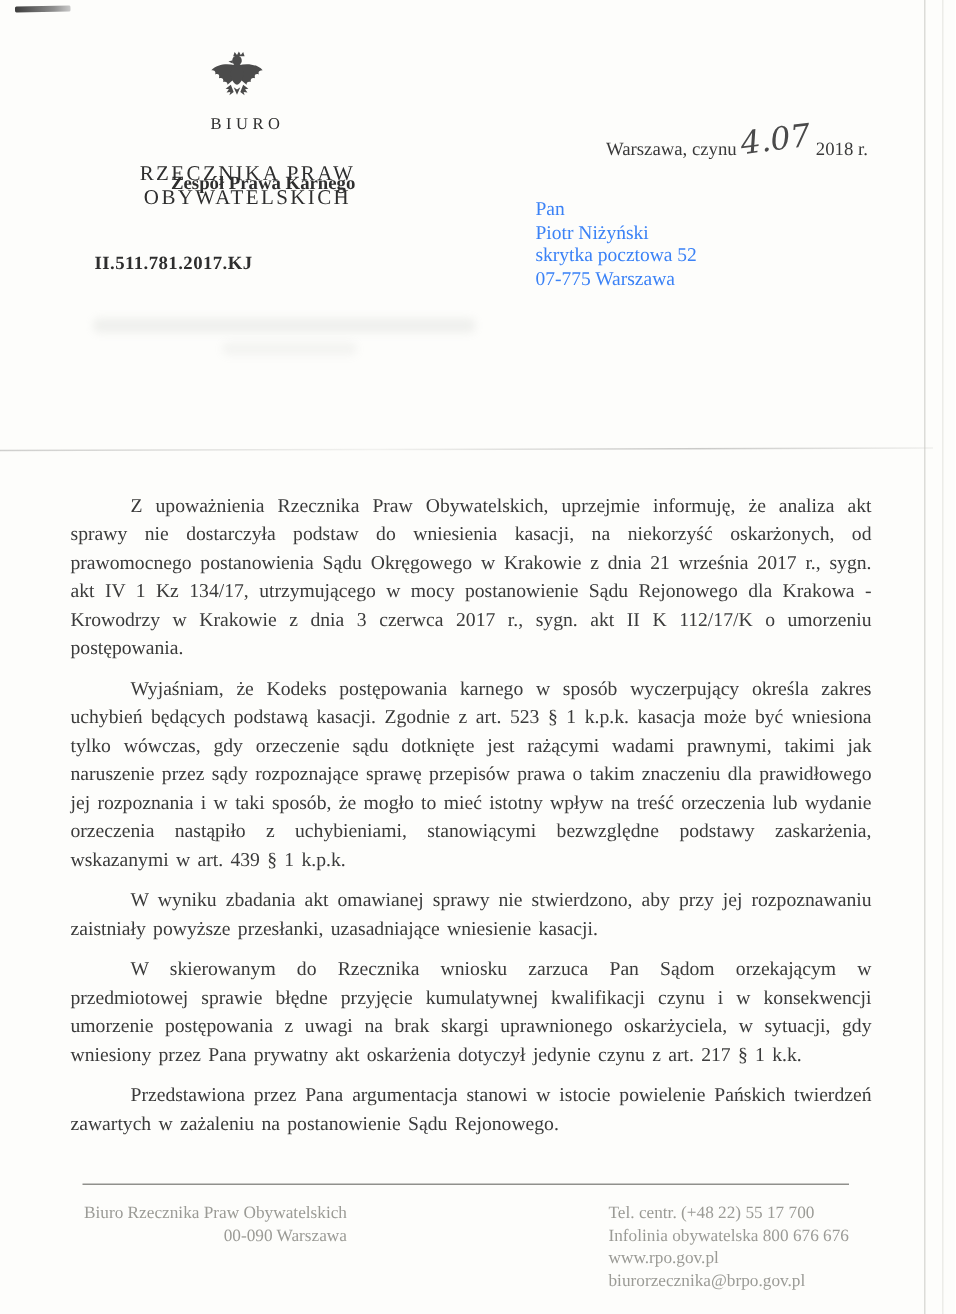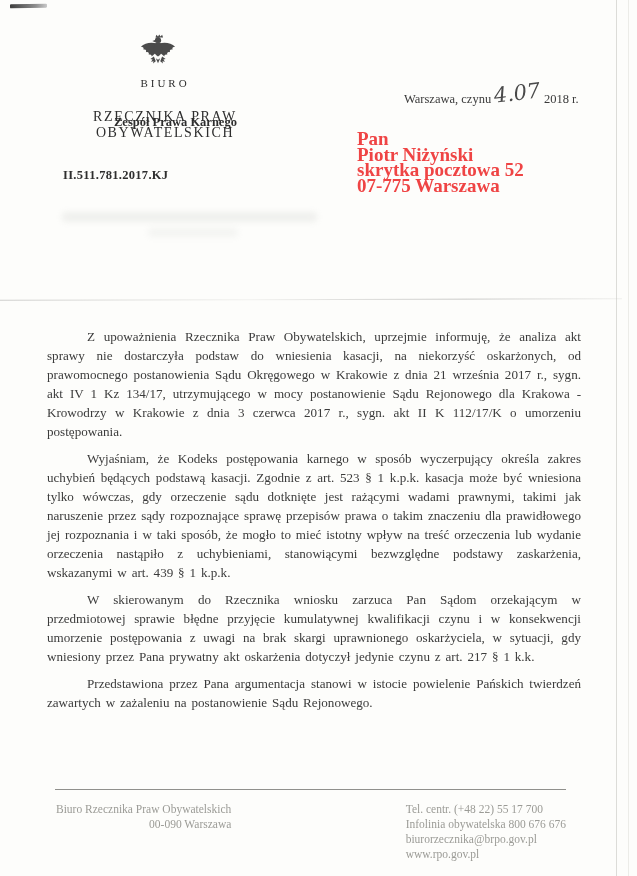--- a/index.html
+++ b/index.html
@@ -35,21 +35,21 @@
   .office .l1 { font-size:11px; letter-spacing:3px; }
   .office .l2 { font-size:14px; letter-spacing:1.6px; margin-top:20px; }
   .dateline { position:absolute; left:404px; top:84px; font-size:12.5px; color:#3a3a3a; white-space:nowrap; }
   .hand {
     display:inline-block; font-size:21px; font-style:italic; color:#4a4a4a;
     font-family:"DejaVu Serif", serif;
     transform:rotate(-7deg) translateY(-3px); margin:0 3px;
   }
   .unit { position:absolute; left:114px; top:115px; font-weight:bold; font-size:12.5px; color:#2e2e2e; }
   .refno { position:absolute; left:63px; top:168px; font-weight:bold; font-size:12.5px; letter-spacing:.3px; color:#2e2e2e; }
-  .recipient { position:absolute; left:357px; top:131px; font-weight:bold; font-size:19px; line-height:15.6px; color:#ef4444; }
+  .recipient { position:absolute; left:357px; top:131px; font-weight:normal; font-size:13px; line-height:15.6px; color:#3b82f6; }
   
   .body-text { position:absolute; left:47px; top:327px; width:534px; font-size:13.1px; line-height:19px; text-align:justify; color:#3b3b3b; }
   .body-text p { margin:0 0 8px 0; text-indent:40px; word-spacing:1.6px; }
   
   .fdivider { position:absolute; left:55px; top:789px; width:511px; height:1px; background:#90908c; }
   .f-left  { position:absolute; left:56px;  top:802px; font-size:11.5px; line-height:15px; color:#9b9b96;text-align:right; }
   .f-right { position:absolute; right:71px; top:802px; font-size:11.5px; line-height:15px; color:#9b9b96; text-align:left; }
 </style>
 </head>
 <body>
@@ -93,29 +93,30 @@
   <div class="recipient">
     <div>Pan</div>
     <div>Piotr Niżyński</div>
     <div>skrytka pocztowa 52</div>
     <div>07-775 Warszawa</div>
   </div>
 
   <div class="body-text">
     <p>Z upoważnienia Rzecznika Praw Obywatelskich, uprzejmie informuję, że analiza akt sprawy nie dostarczyła podstaw do wniesienia kasacji, na niekorzyść oskarżonych, od prawomocnego postanowienia Sądu Okręgowego w Krakowie z dnia 21 września 2017 r., sygn. akt IV 1 Kz 134/17, utrzymującego w mocy postanowienie Sądu Rejonowego dla Krakowa - Krowodrzy w Krakowie z dnia 3 czerwca 2017 r., sygn. akt II K 112/17/K o umorzeniu postępowania.</p>
     <p>Wyjaśniam, że Kodeks postępowania karnego w sposób wyczerpujący określa zakres uchybień będących podstawą kasacji. Zgodnie z art. 523 § 1 k.p.k. kasacja może być wniesiona tylko wówczas, gdy orzeczenie sądu dotknięte jest rażącymi wadami prawnymi, takimi jak naruszenie przez sądy rozpoznające sprawę przepisów prawa o takim znaczeniu dla prawidłowego jej rozpoznania i w taki sposób, że mogło to mieć istotny wpływ na treść orzeczenia lub wydanie orzeczenia nastąpiło z uchybieniami, stanowiącymi bezwzględne podstawy zaskarżenia, wskazanymi w art. 439 § 1 k.p.k.</p>
+    <p>W wyniku zbadania akt omawianej sprawy nie stwierdzono, aby przy jej rozpoznawaniu zaistniały powyższe przesłanki, uzasadniające wniesienie kasacji.</p>
     <p>W skierowanym do Rzecznika wniosku zarzuca Pan Sądom orzekającym w przedmiotowej sprawie błędne przyjęcie kumulatywnej kwalifikacji czynu i w konsekwencji umorzenie postępowania z uwagi na brak skargi uprawnionego oskarżyciela, w sytuacji, gdy wniesiony przez Pana prywatny akt oskarżenia dotyczył jedynie czynu z art. 217 § 1 k.k.</p>
     <p>Przedstawiona przez Pana argumentacja stanowi w istocie powielenie Pańskich twierdzeń zawartych w zażaleniu na postanowienie Sądu Rejonowego.</p>
   </div>
 
   <div class="fdivider"></div>
   <div class="f-left">
     <div>Biuro Rzecznika Praw Obywatelskich</div>
     <div>00-090 Warszawa</div>
   </div>
   <div class="f-right">
     <div>Tel. centr. (+48 22) 55 17 700</div>
     <div>Infolinia obywatelska 800 676 676</div>
+    <div>www.rpo.gov.pl</div>
     <div>biurorzecznika@brpo.gov.pl</div>
-    <div>www.rpo.gov.pl</div>
   </div>
 
 </div>
 
 </body></html>

